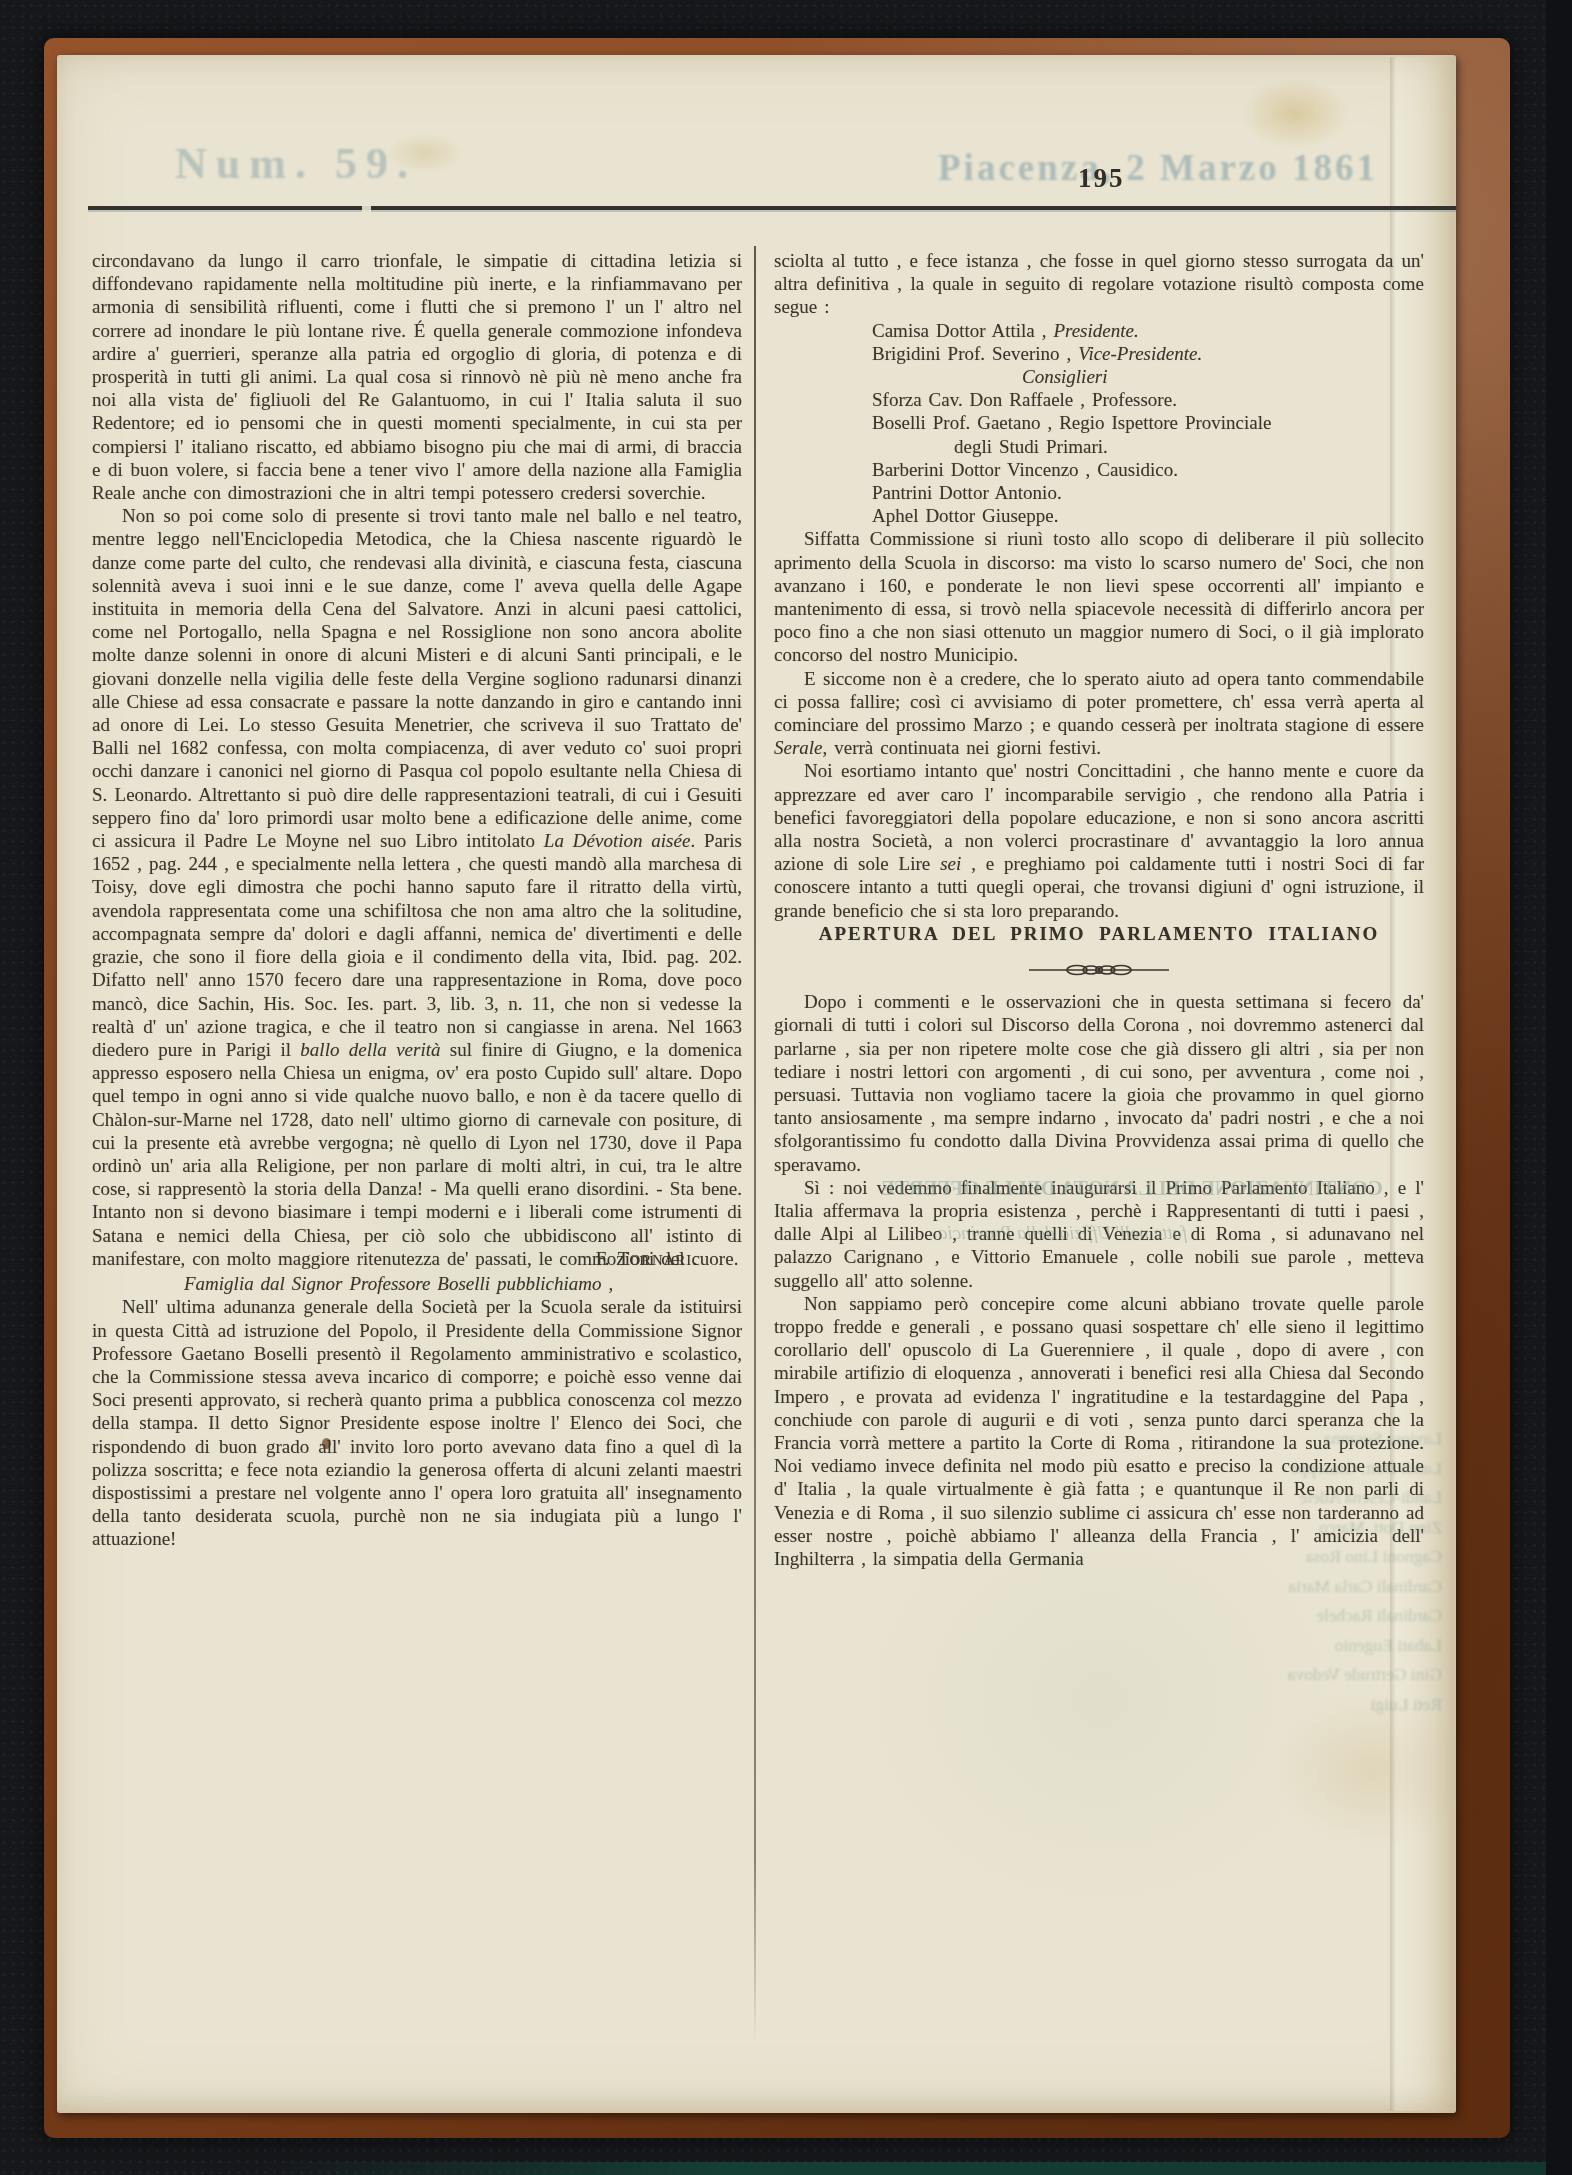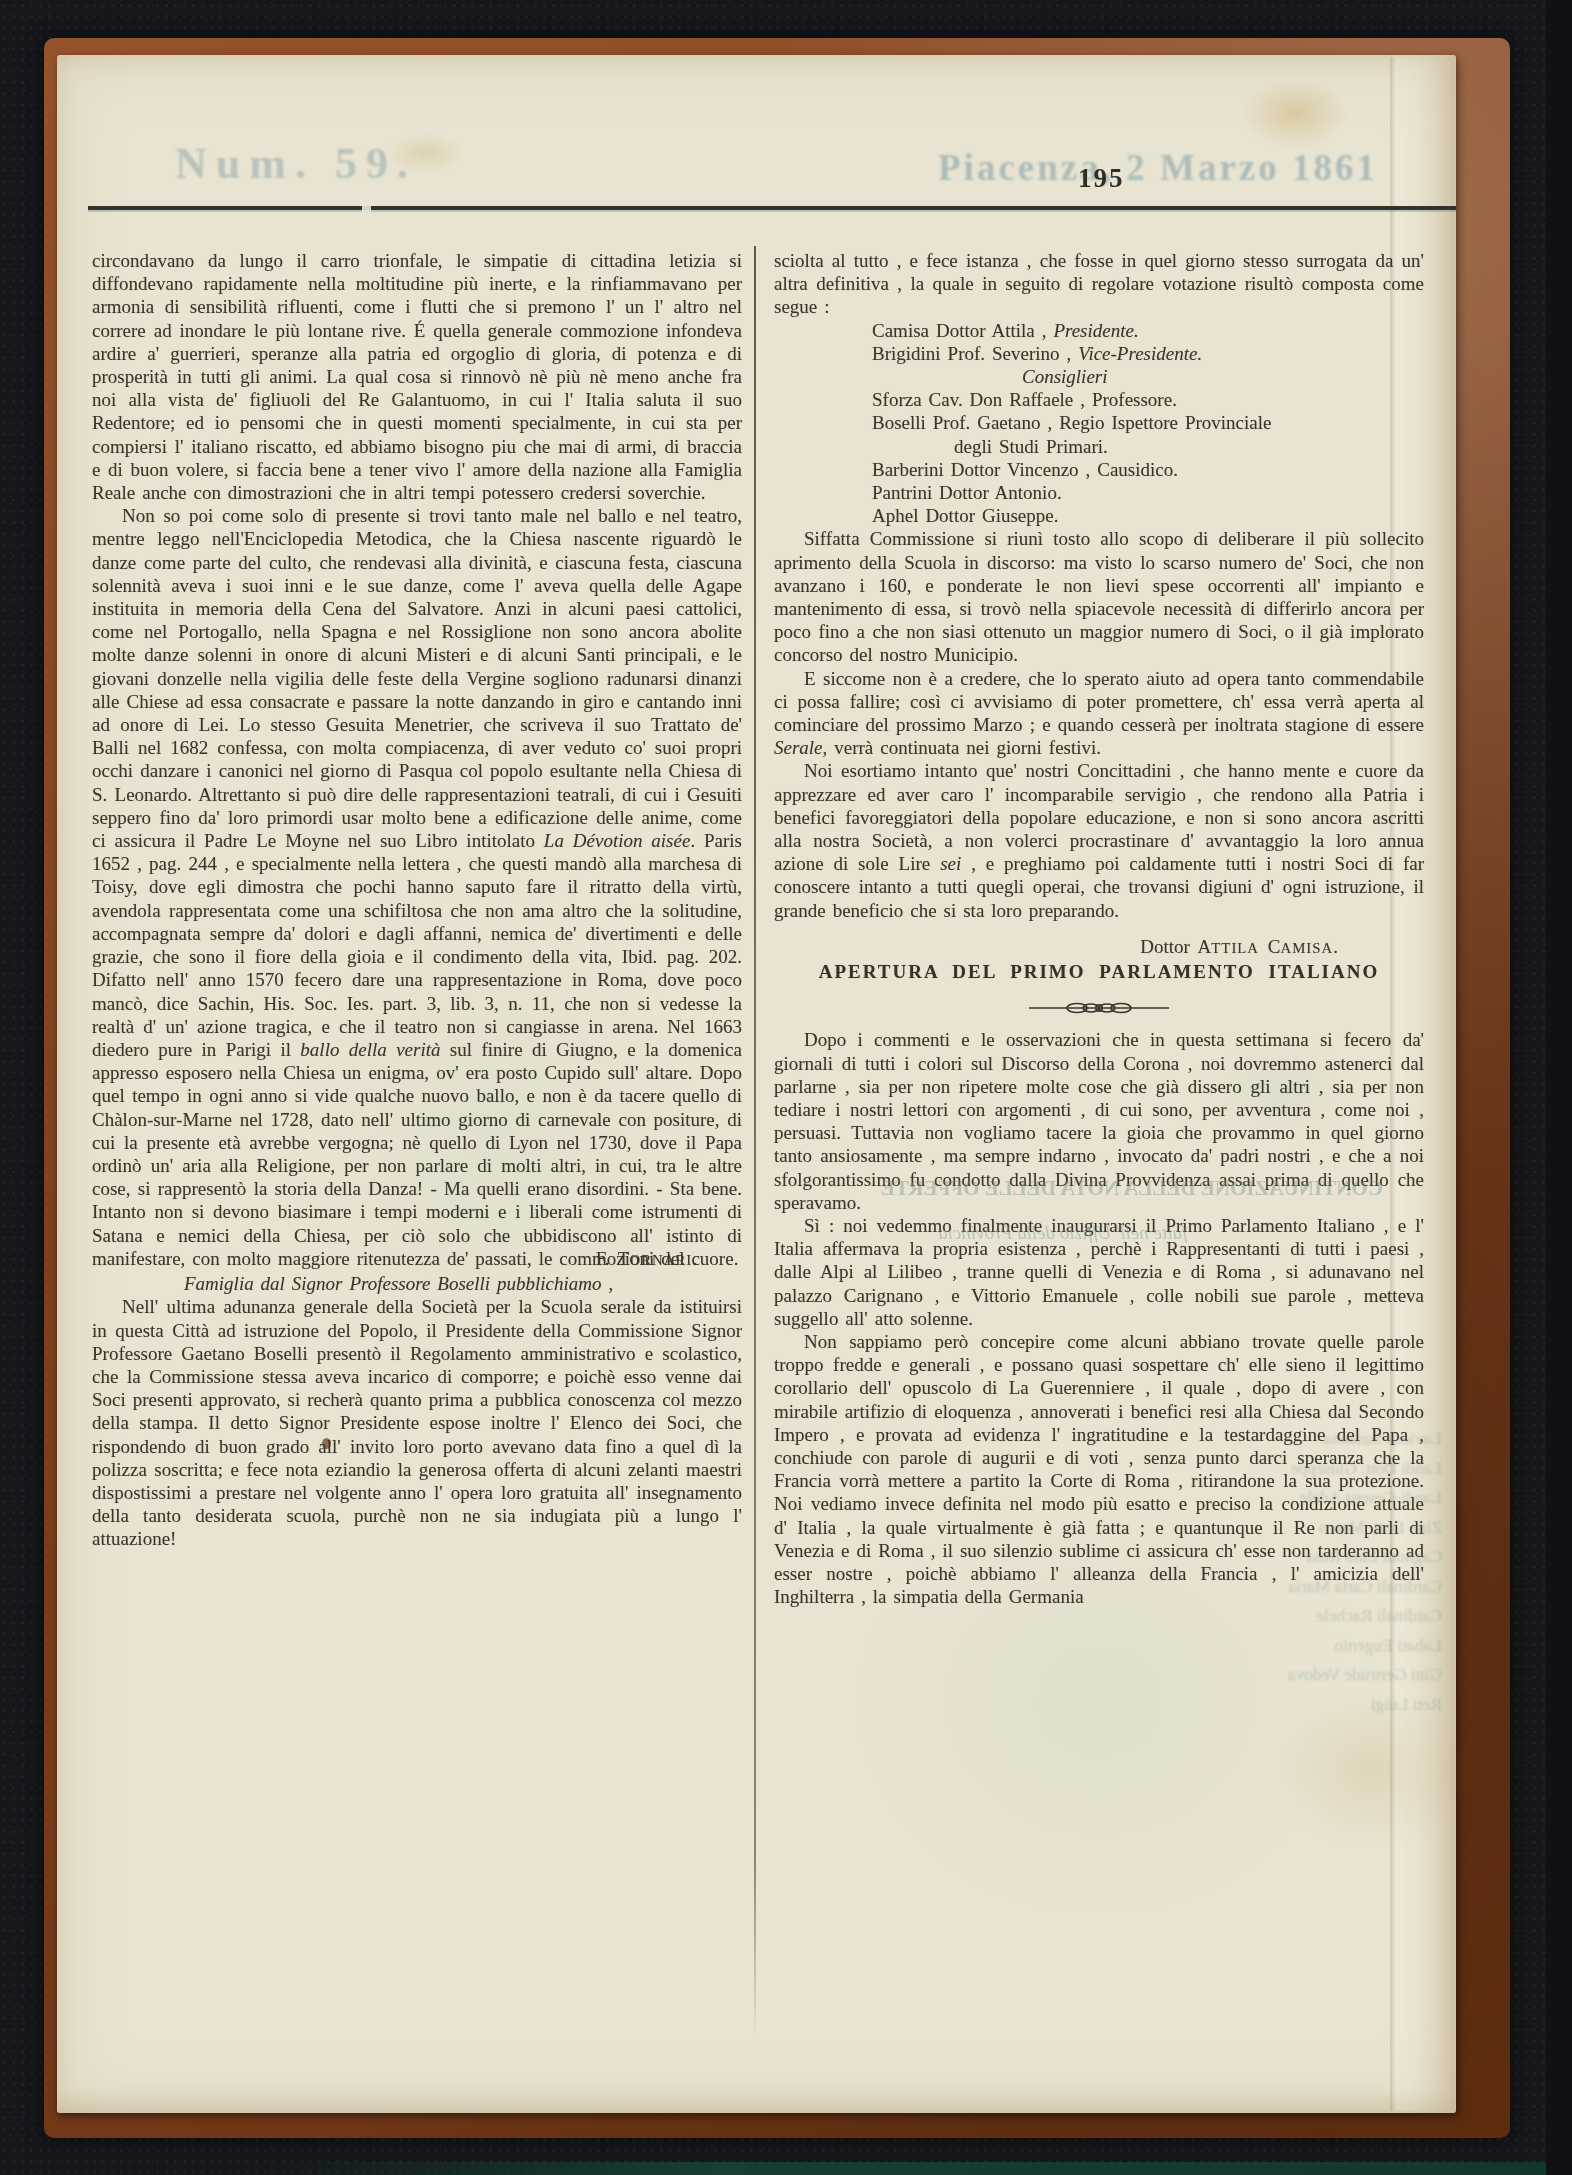--- a/index.html
+++ b/index.html
@@ -139,21 +139,20 @@
       <div>Sforza Cav. Don Raffaele , Professore.</div>
       <div>Boselli Prof. Gaetano , Regio Ispettore Provinciale</div>
       <div class="cont">degli Studi Primari.</div>
       <div>Barberini Dottor Vincenzo , Causidico.</div>
       <div>Pantrini Dottor Antonio.</div>
       <div>Aphel Dottor Giuseppe.</div>
     </div>
     <p class="ind">Siffatta Commissione si riunì tosto allo scopo di deliberare il più sollecito aprimento della Scuola in discorso: ma visto lo scarso numero de' Soci, che non avanzano i 160, e ponderate le non lievi spese occorrenti all' impianto e mantenimento di essa, si trovò nella spiacevole necessità di differirlo ancora per poco fino a che non siasi ottenuto un maggior numero di Soci, o il già implorato concorso del nostro Municipio.</p>
     <p class="ind">E siccome non è a credere, che lo sperato aiuto ad opera tanto commendabile ci possa fallire; così ci avvisiamo di poter promettere, ch' essa verrà aperta al cominciare del prossimo Marzo ; e quando cesserà per inoltrata stagione di essere <i>Serale</i>, verrà continuata nei giorni festivi.</p>
     <p class="ind">Noi esortiamo intanto que' nostri Concittadini , che hanno mente e cuore da apprezzare ed aver caro l' incomparabile servigio , che rendono alla Patria i benefici favoreggiatori della popolare educazione, e non si sono ancora ascritti alla nostra Società, a non volerci procrastinare d' avvantaggio la loro annua azione di sole Lire <i>sei</i> , e preghiamo poi caldamente tutti i nostri Soci di far conoscere intanto a tutti quegli operai, che trovansi digiuni d' ogni istruzione, il grande beneficio che si sta loro preparando.</p>
-    <div class="sig-name">Dottor A<span class="scap">TTILA</span> C<span class="scap">AMISA</span>.</div>
     <p class="sec-head">APERTURA DEL PRIMO PARLAMENTO ITALIANO</p>
     <svg class="ornament" width="140" height="16" viewBox="0 0 140 16">
       <line x1="0" y1="8" x2="140" y2="8" stroke="#3b352c" stroke-width="1.6"></line>
       <ellipse cx="48" cy="8" rx="10" ry="4.5" fill="none" stroke="#3b352c" stroke-width="1.6"></ellipse>
       <ellipse cx="62" cy="8" rx="8" ry="4" fill="none" stroke="#3b352c" stroke-width="1.6"></ellipse>
       <circle cx="70" cy="8" r="3.2" fill="none" stroke="#3b352c" stroke-width="1.6"></circle>
       <ellipse cx="78" cy="8" rx="8" ry="4" fill="none" stroke="#3b352c" stroke-width="1.6"></ellipse>
       <ellipse cx="92" cy="8" rx="10" ry="4.5" fill="none" stroke="#3b352c" stroke-width="1.6"></ellipse>
     </svg>
     <p class="ind after-head">Dopo i commenti e le osservazioni che in questa settimana si fecero da' giornali di tutti i colori sul Discorso della Corona , noi dovremmo astenerci dal parlarne , sia per non ripetere molte cose che già dissero gli altri , sia per non tediare i nostri lettori con argomenti , di cui sono, per avventura , come noi , persuasi. Tuttavia non vogliamo tacere la gioia che provammo in quel giorno tanto ansiosamente , ma sempre indarno , invocato da' padri nostri , e che a noi sfolgorantissimo fu condotto dalla Divina Provvidenza assai prima di quello che speravamo.</p>

